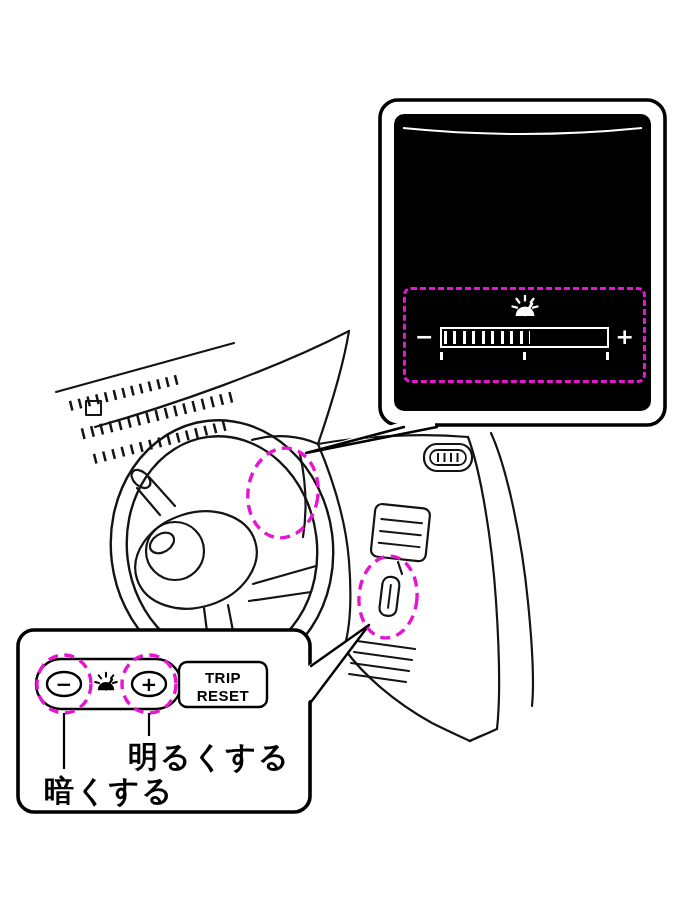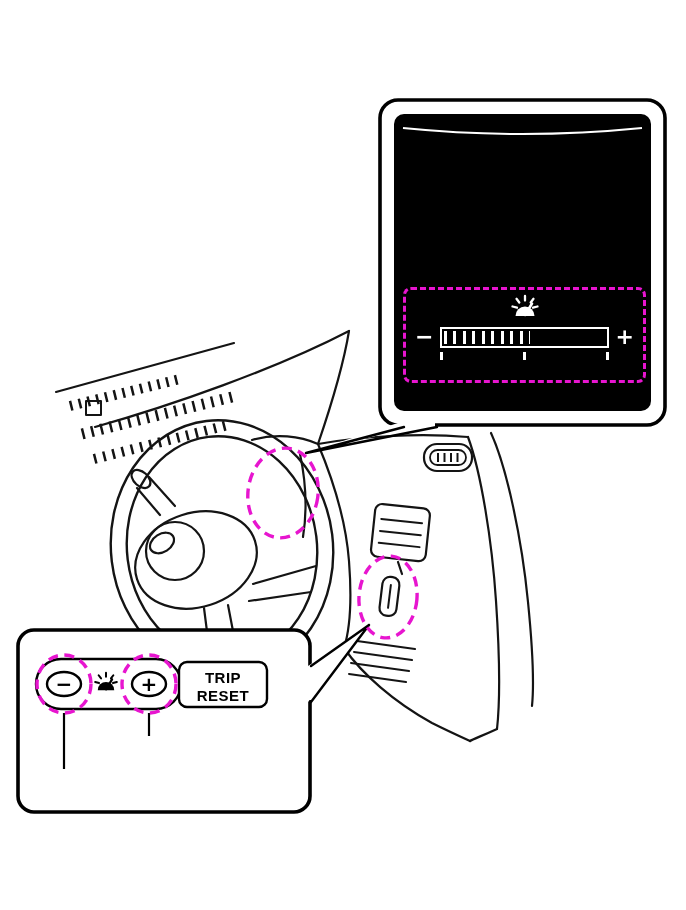--- a/index.html
+++ b/index.html
@@ -157,14 +157,16 @@
           <div class="fill" style="width:52%"></div>
         </div>
         <i class="tick t-min"></i>
         <i class="tick t-mid"></i>
         <i class="tick t-max"></i>
       </div>
       <span class="sign">+</span>
     </div>
   </div>
 
+  <div class="jp" id="label-brighten">明るくする</div>
+  <div class="jp" id="label-darken">暗くする</div>
 
 </div>
 
 </body></html>

